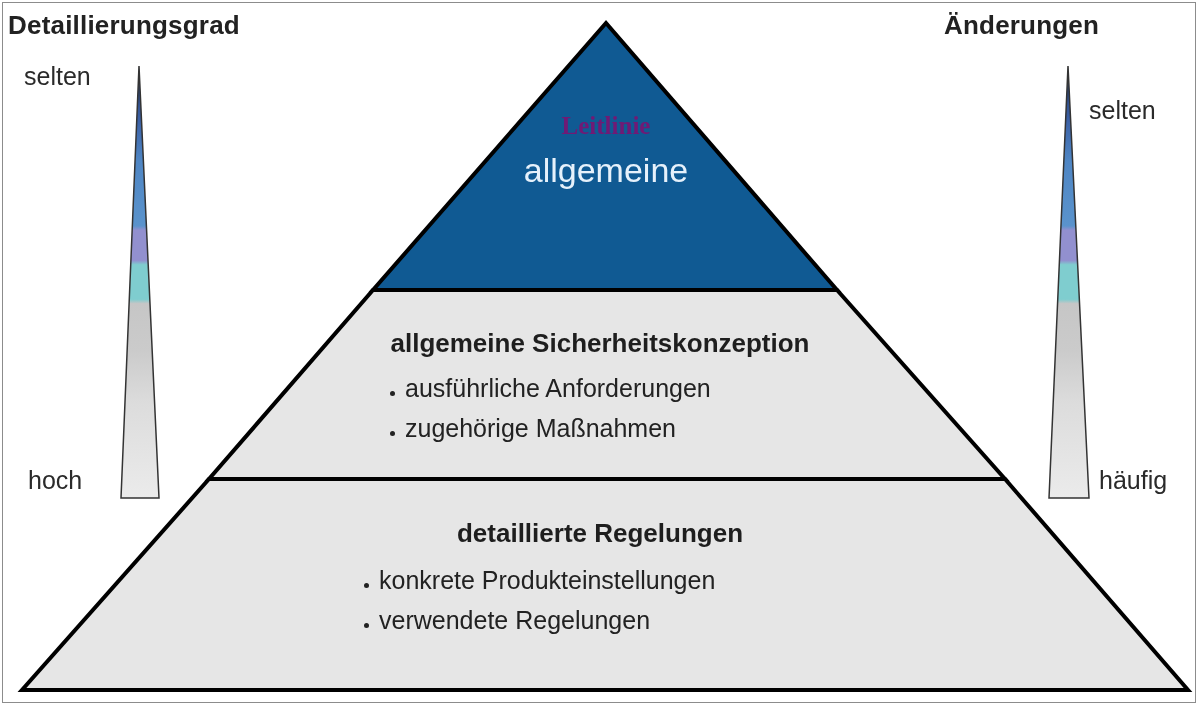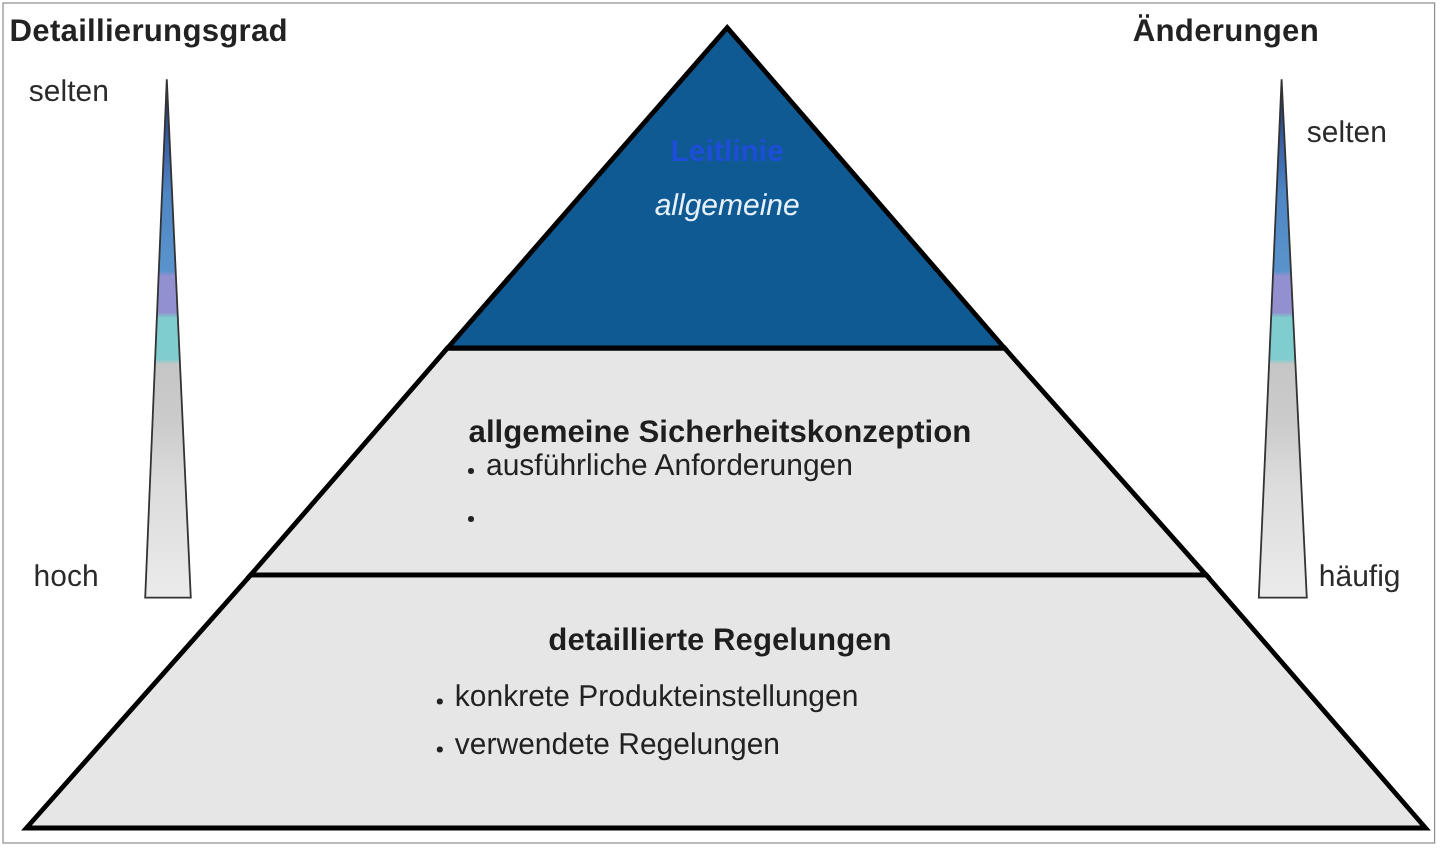--- a/index.html
+++ b/index.html
@@ -3,22 +3,22 @@
 <meta charset="utf-8">
 <style>
   html, body { margin: 0; padding: 0; background: #ffffff; }
   body { width: 1200px; height: 707px; position: relative; overflow: hidden; font-family: "Liberation Sans", sans-serif; }
   .frame { position: absolute; left: 2px; top: 2px; width: 1194px; height: 701px; border: 1px solid #8c8c8c; box-sizing: border-box; }
   svg.main { position: absolute; left: 0; top: 0; }
   .lbl { position: absolute; color: #222; font-family: "Liberation Sans", sans-serif; white-space: nowrap; }
   .title { font-weight: bold; font-size: 26px; letter-spacing: 0.2px; }
   .scale { font-size: 25px; color: #2a2a2a; }
   .center { position: absolute; text-align: center; white-space: nowrap; font-family: "Liberation Sans", sans-serif; }
-  .head-w { color: #1d4ed8; font-weight: bold; font-size: 25px; }
-  .sub-w { color: #e6f1fb; font-size: 25px; line-height: 36px; font-style: italic; }
+  .head-w { color: #701a75; font-weight: bold; font-size: 25px; font-family: Liberation Serif, serif; }
+  .sub-w { color: #e6f1fb; font-size: 34px; line-height: 36px; }
   .head-d { color: #1e1e1e; font-weight: bold; font-size: 26px; }
   .bul { font-size: 25px; color: #222; line-height: 40px; text-align: left; }
   .bul .dot { display: inline-block; width: 5px; height: 5px; border-radius: 50%; background: #222; margin-right: 10px; vertical-align: middle; position: relative; top: 3px; }
 </style>
 </head>
 <body>
 
 <div class="frame"></div>
 
 <svg class="main" width="1200" height="707" viewBox="0 0 1200 707">
@@ -56,26 +56,26 @@
 
 <div class="lbl title" style="left:944px; top:10px;">Änderungen</div>
 <div class="lbl scale" style="left:1089px; top:72px;margin-top:24px;">selten</div>
 <div class="lbl scale" style="left:1099px; top:466px;">häufig</div>
 
 <div class="center" style="left:456px; width:300px; top:112px;">
   <div class="head-w">Leitlinie</div>
   <div class="sub-w" style="margin-top:12px;">allgemeine</div>
 </div>
 
-<div class="center" style="left:300px; width:600px; top:328px;margin-top:16px;">
+<div class="center" style="left:300px; width:600px; top:328px;">
   <div class="head-d">allgemeine Sicherheitskonzeption</div>
 </div>
 <div class="center bul" style="left:390px; top:368px;">
   <div><span class="dot"></span><span>ausführliche Anforderungen</span></div>
-  <div><span class="dot"></span></div>
+  <div><span class="dot"></span><span>zugehörige Maßnahmen</span></div>
 </div>
 
 <div class="center" style="left:300px; width:600px; top:518px;">
   <div class="head-d">detaillierte Regelungen</div>
 </div>
 <div class="center bul" style="left:364px; top:560px;">
   <div><span class="dot"></span><span>konkrete Produkteinstellungen</span></div>
   <div><span class="dot"></span><span>verwendete Regelungen</span></div>
 </div>
 

